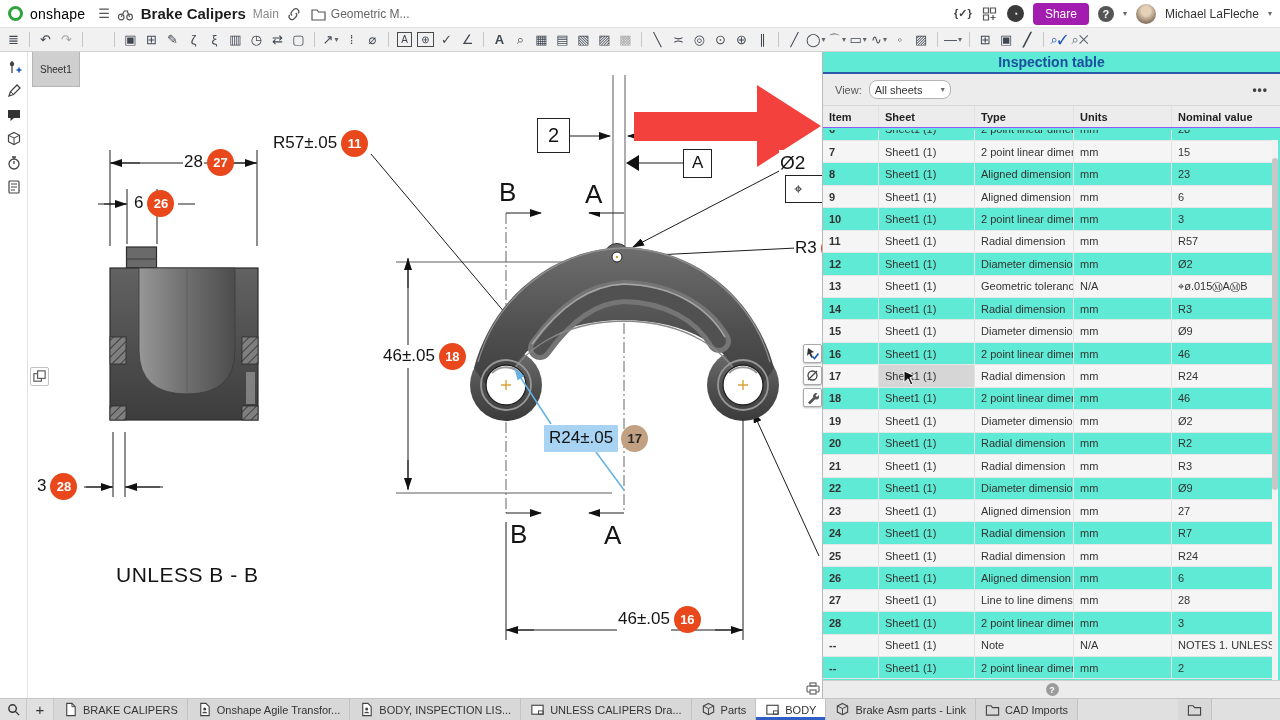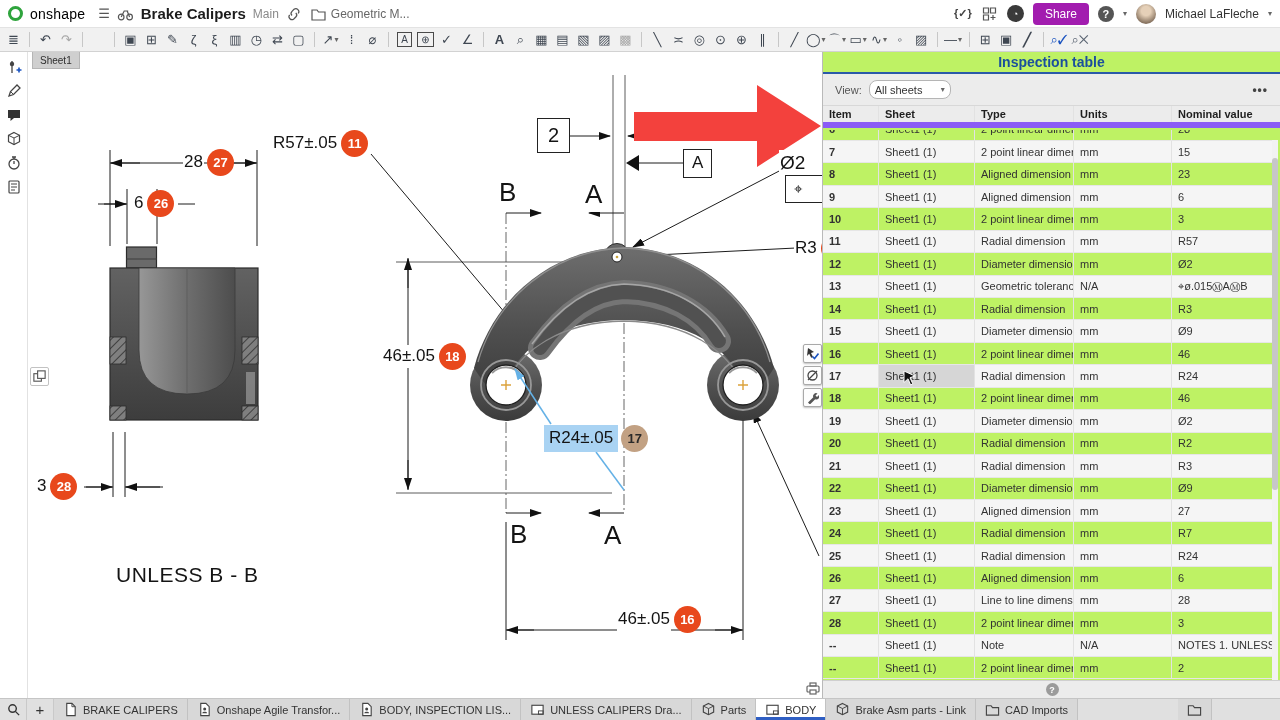--- a/index.html
+++ b/index.html
@@ -70,36 +70,36 @@
 
   .viewcube{position:absolute;left:30px;top:367px;width:19px;height:19px;background:#fff;
             border:1px solid #c2c2c2;border-radius:2px;z-index:40;display:flex;
             align-items:center;justify-content:center}
   .printbtn{position:absolute;left:805px;top:682px;width:16px;height:13px;z-index:40}
   .floatbtn{position:absolute;left:803px;width:19px;height:19px;background:#fdfdfd;
             border:1px solid #a9a9a9;border-radius:2px;box-shadow:0 1px 2px rgba(0,0,0,.25);
             z-index:60;display:flex;align-items:center;justify-content:center}
   .cursor{position:absolute;left:903px;top:371px;z-index:90}
 
-  .sheet-tab{position:absolute;left:32px;top:52px;height:17px;background:#cfcfcf;color:#2e2e2e;
+  .sheet-tab{position:absolute;left:32px;top:52px;height:35px;background:#cfcfcf;color:#2e2e2e;
              font-size:10px;display:flex;align-items:center;padding:0 7px;border:1px solid #b5b5b5;
              border-top:none;z-index:30}
 
   
-  .panel{position:absolute;left:822px;top:52px;width:458px;height:646px;background:#bef264;
+  .panel{position:absolute;left:822px;top:52px;width:458px;height:646px;background:#5eead4;
          border-left:1px solid #b9b9b9;z-index:20}
   .p-title{height:22px;display:flex;align-items:center;justify-content:center;color:#1a4f9d;
            font-weight:bold;font-size:14px;border-bottom:2px solid #2a5aa8}
   .p-view{height:32px;background:#ececec;display:flex;align-items:center;padding:0 12px;gap:7px;
           font-size:11px;color:#555;border-bottom:1px solid #d8d8d8}
   .p-select{background:#fff;border:1px solid #b5b5b5;border-radius:8px;height:19px;display:flex;
             align-items:center;justify-content:space-between;width:82px;padding:0 5px;
             font-size:11px;color:#333}
   .p-menu{margin-left:auto;color:#444;font-weight:bold;letter-spacing:1px;font-size:12px}
-  .p-head{display:flex;height:22px;background:#ececec;border-bottom:6px solid #8b5cf6;
+  .p-head{display:flex;height:22px;background:#ececec;border-bottom:1px solid #8b5cf6;
           font-weight:bold;font-size:11px;color:#1f1f1f;align-items:center}
   .cl{padding-left:6px;border-right:1px solid #e2e2e2;height:100%;display:flex;align-items:center;
       overflow:hidden;white-space:nowrap}
   .c-item{width:56px}
   .c-sheet{width:96px}
   .c-type{width:99px}
   .c-units{width:98px}
   .c-val{flex:1;border-right:none}
   .p-rows{position:absolute;left:0;top:78px;width:451px;height:550px;overflow:hidden}
   .row{display:flex;height:22.45px;align-items:center;font-size:11px;color:#333;

